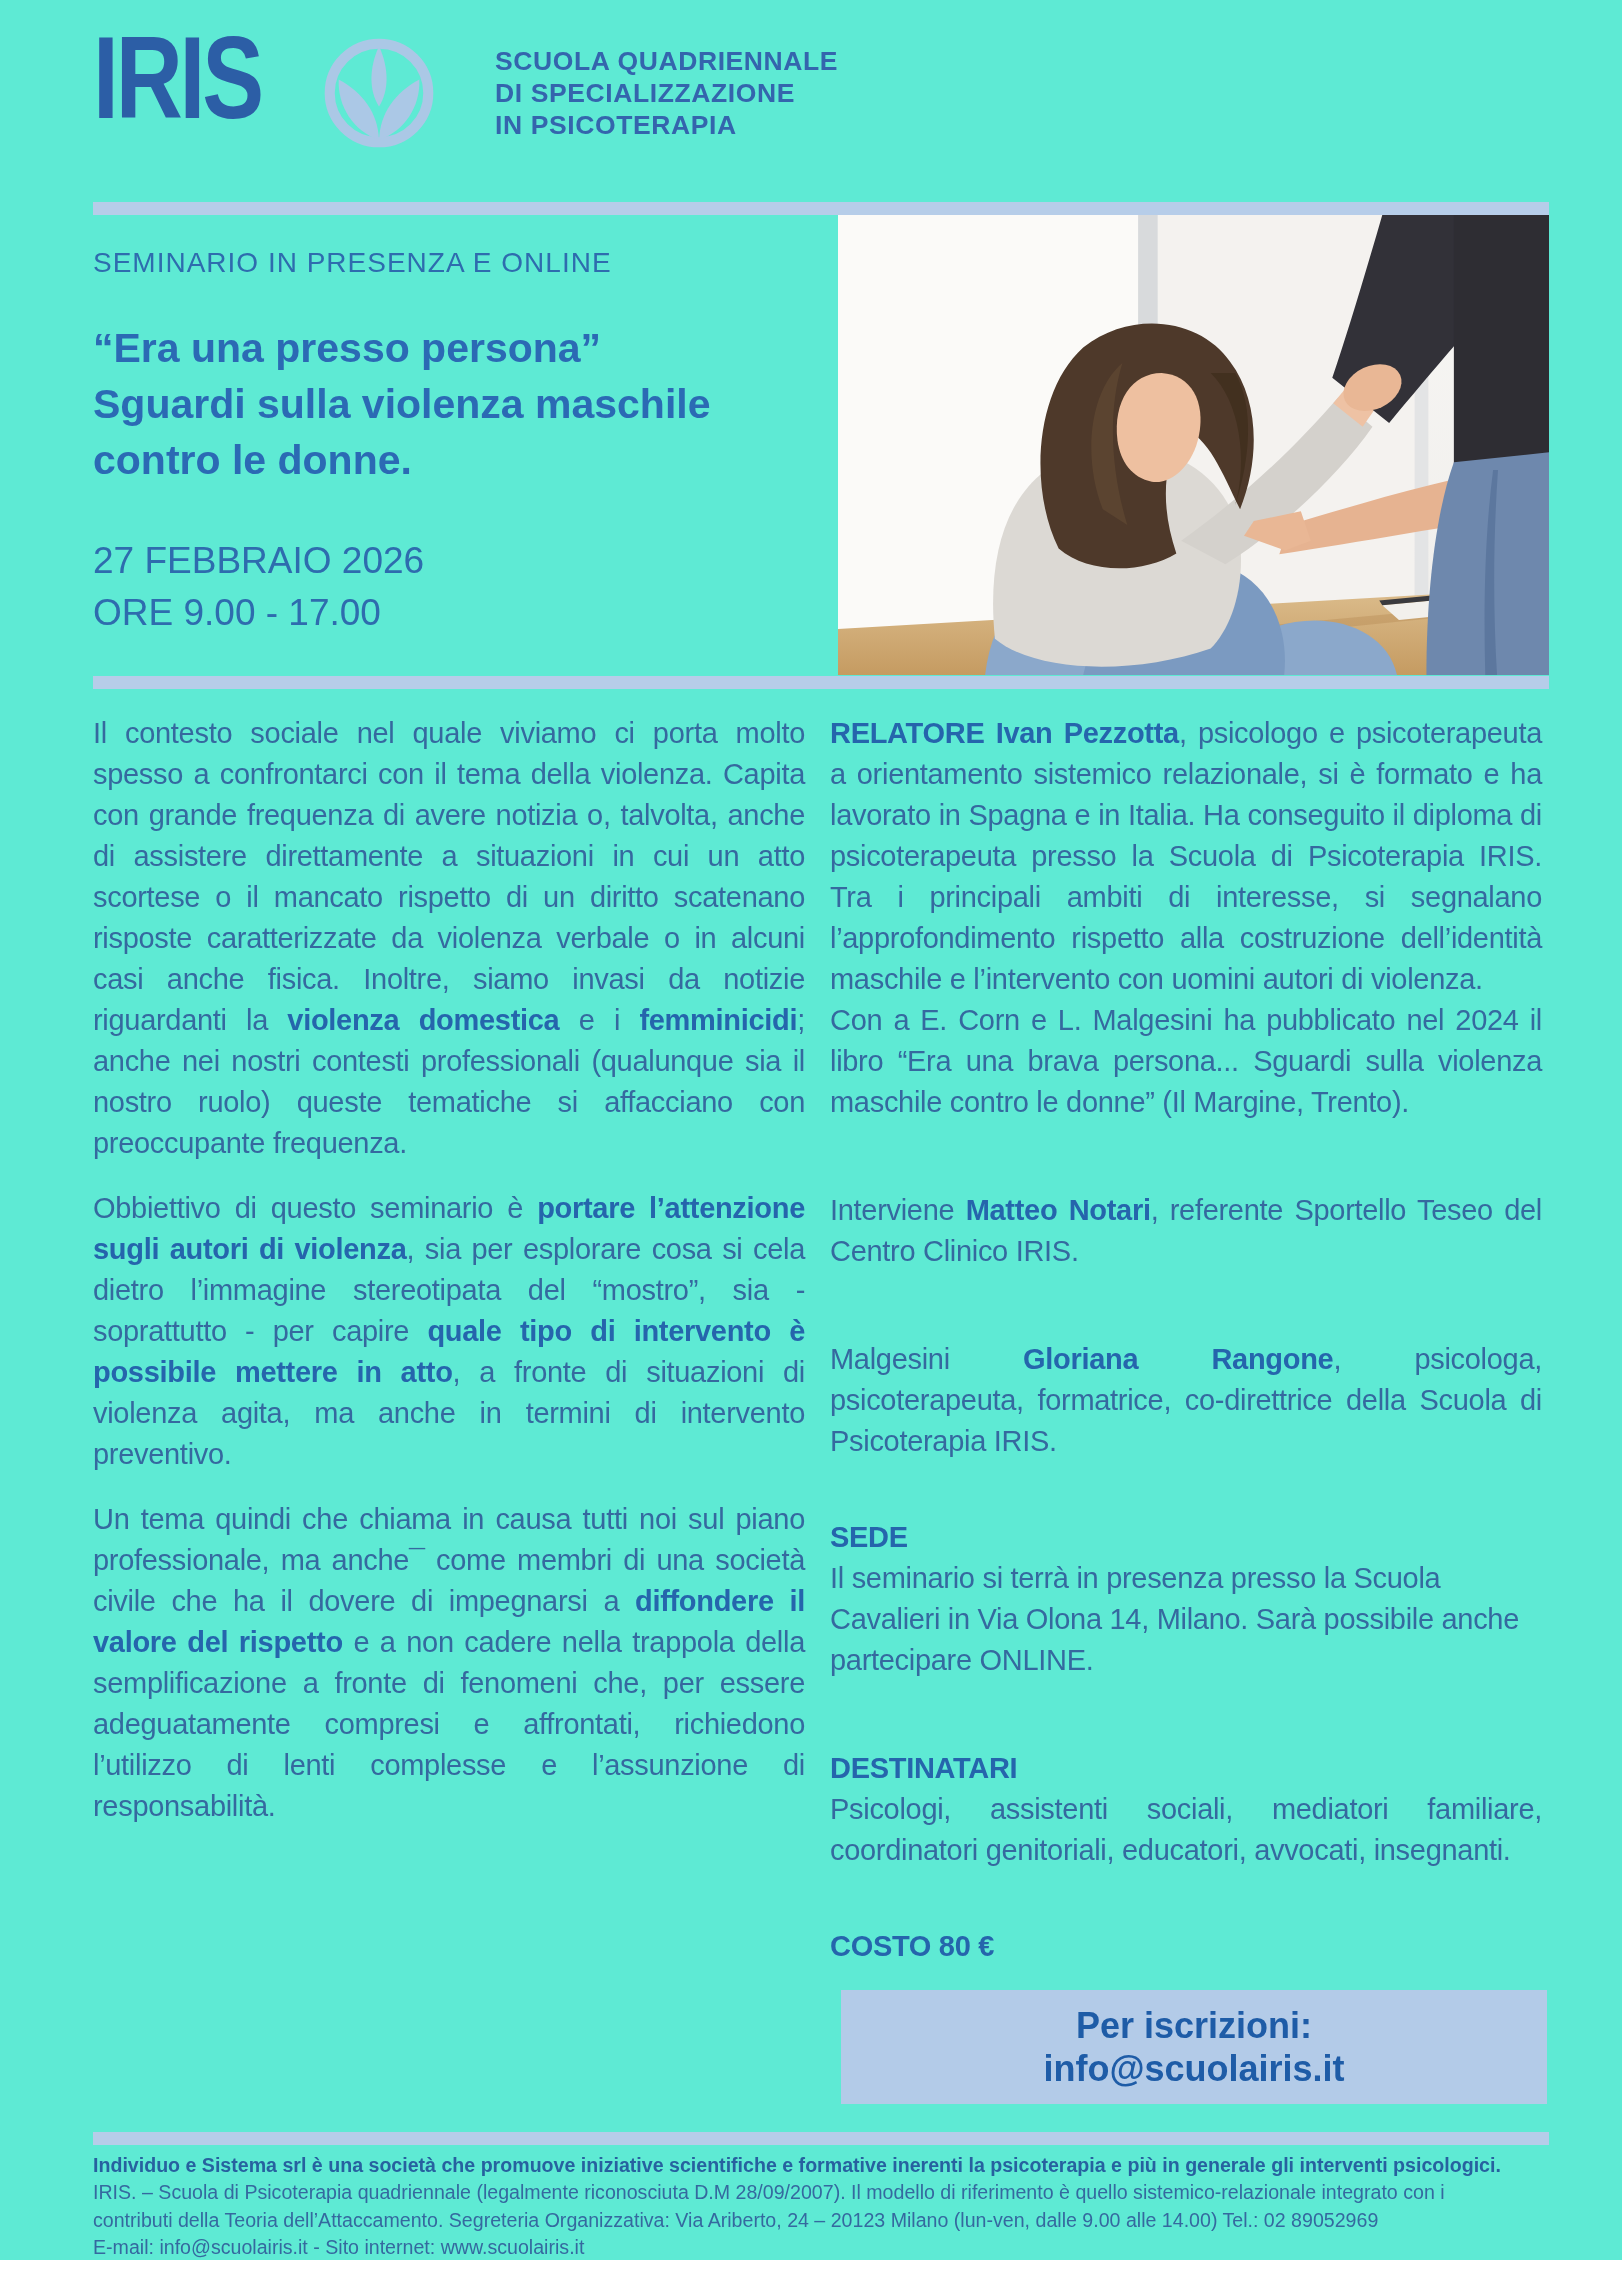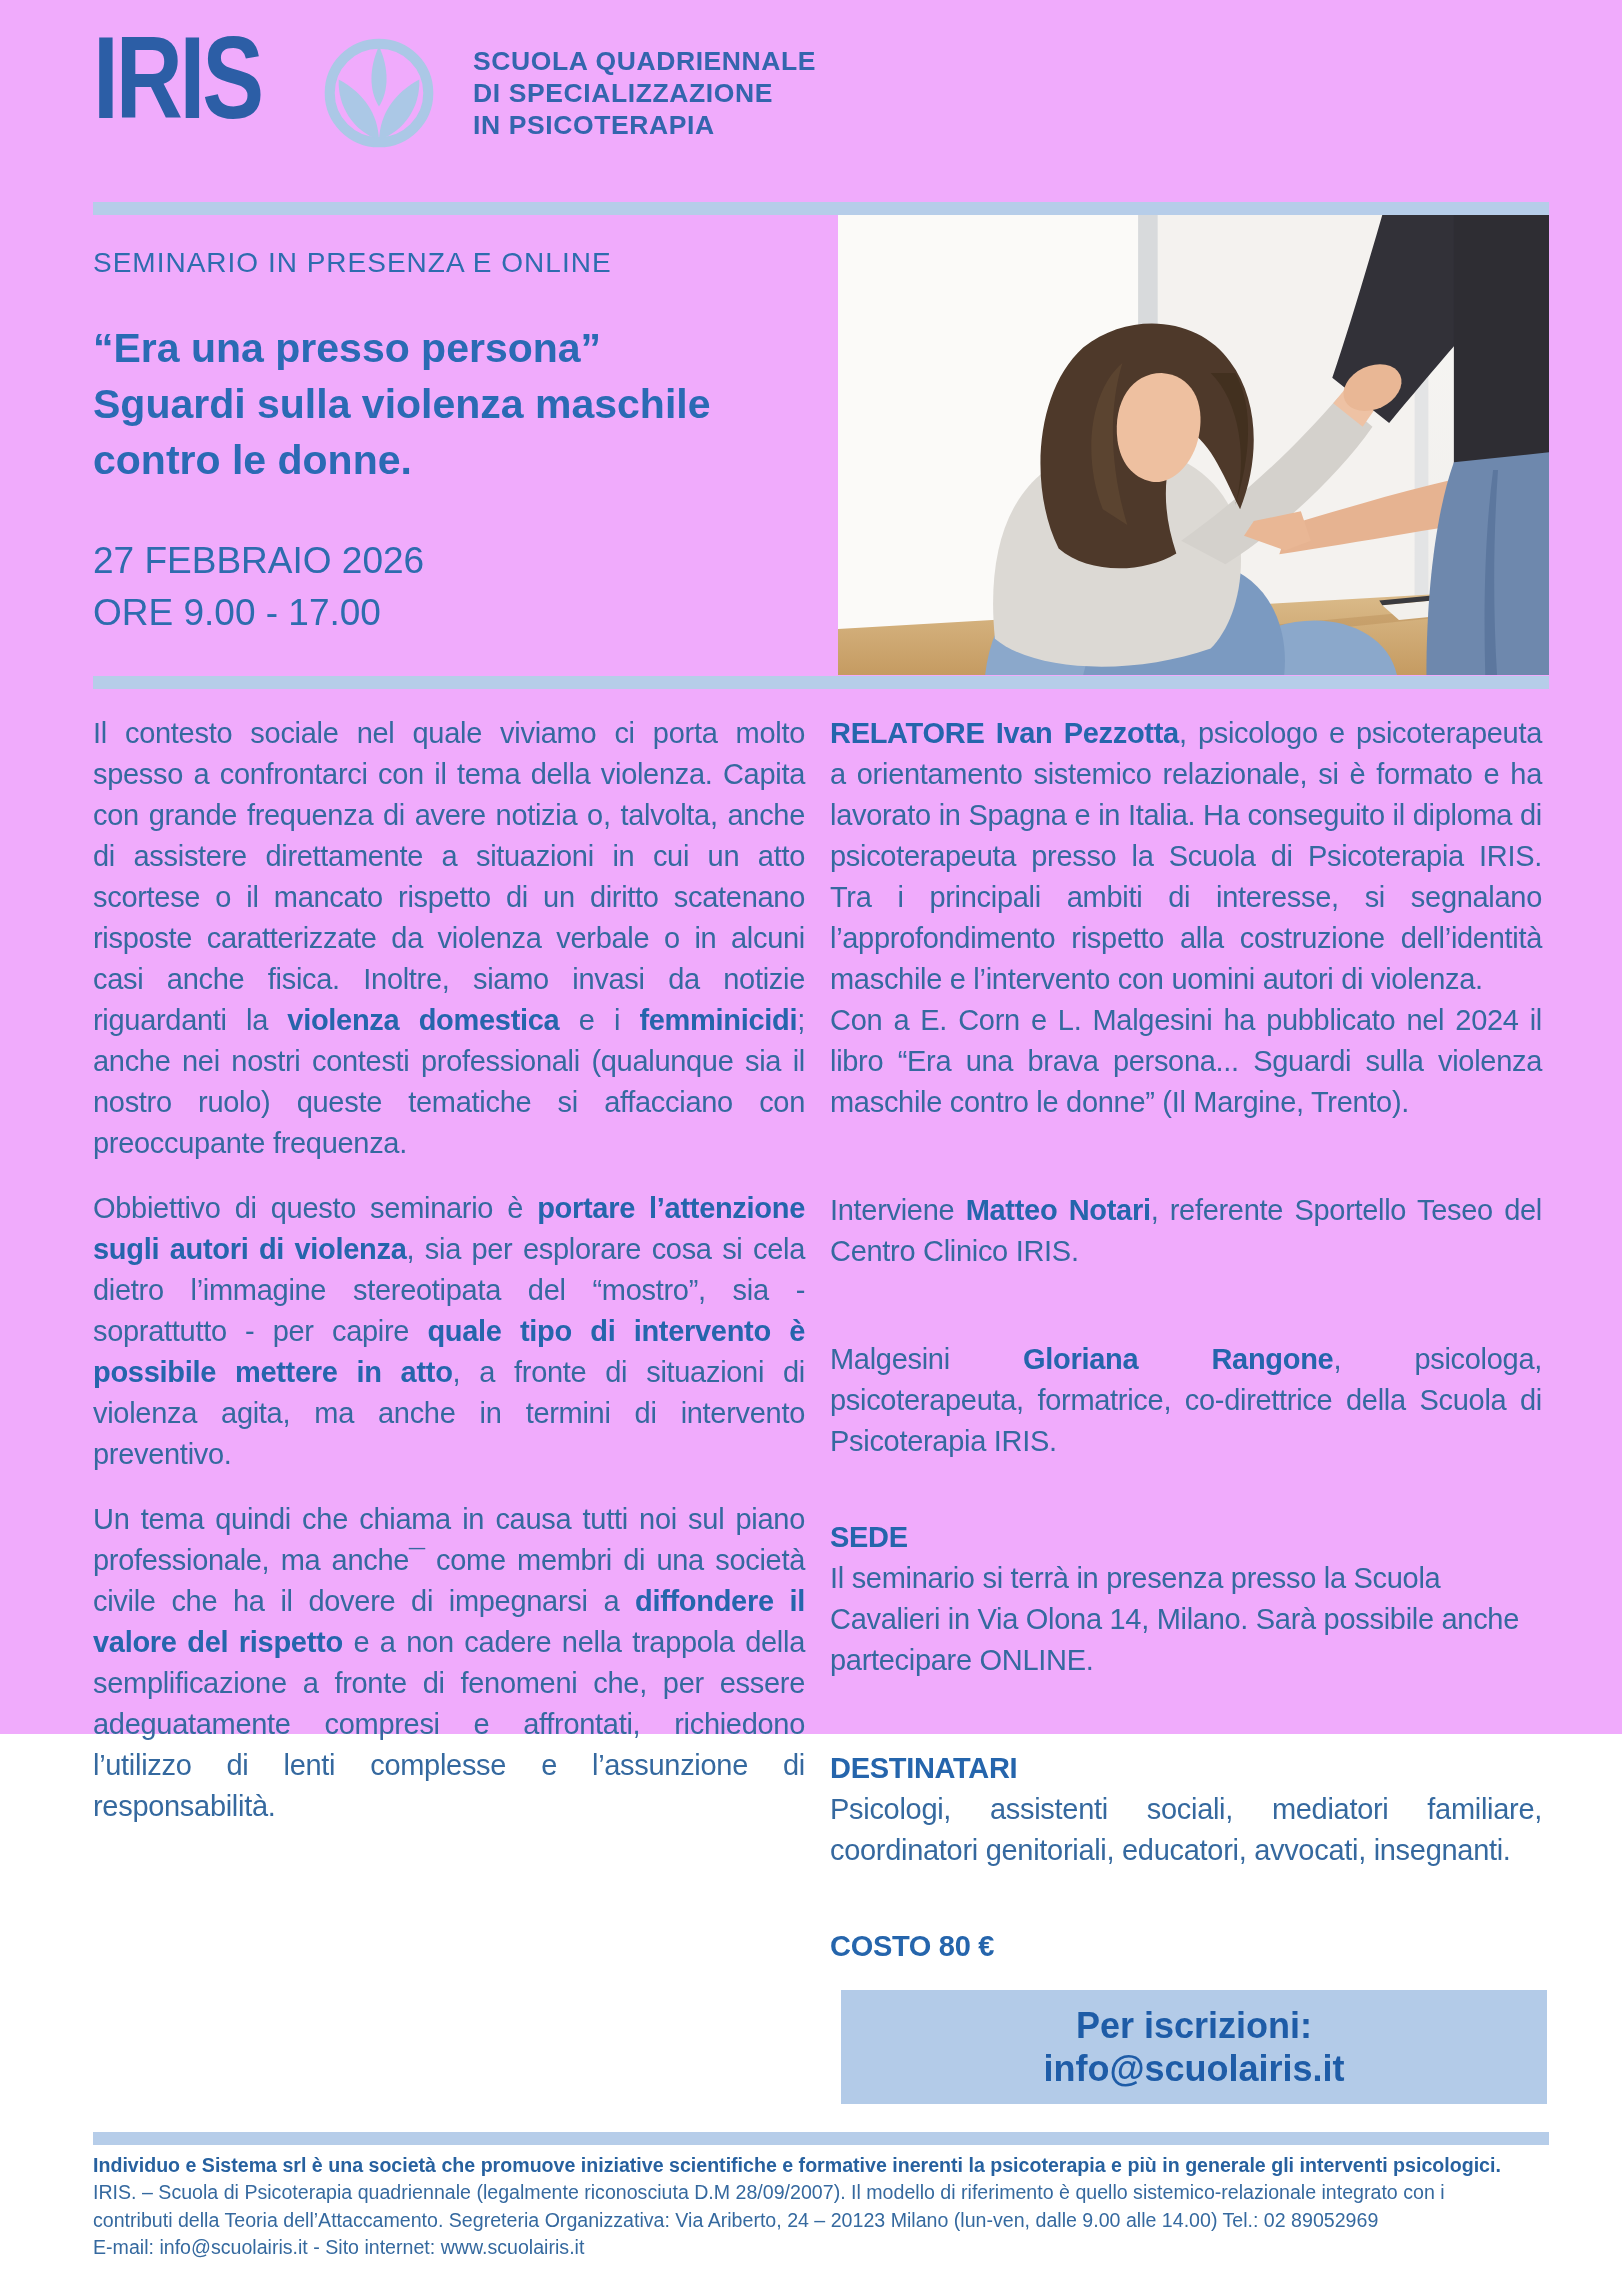--- a/index.html
+++ b/index.html
@@ -8,31 +8,31 @@
     --blue-kicker:#2e6cae;
     --blue-text:#35699f;
     --blue-bold:#2565ac;
     --blue-light:#b6cde9;
     --box-bg:#b3cbe8;
     --box-text:#1e5ca7;
   }
   *{margin:0;padding:0;box-sizing:border-box;}
   html,body{width:1622px;height:2294px;background:#ffffff;overflow:hidden;}
   body{font-family:"Liberation Sans", sans-serif;}
-  .page{position:relative;width:1622px;height:1734px;background:#f0abfc;}
+  .page{position:relative;width:1622px;height:2260px;background:#5eead4;}
 
   
   .logo-row{position:absolute;left:93px;top:29px;height:132px;}
   .wordmark{
     position:absolute;left:0;top:-13.7px;
     font-size:116px;font-weight:700;color:var(--blue-logo);
     letter-spacing:-3.9px;transform:scaleX(0.8);transform-origin:left top;line-height:1.1;
   }
   .emblem{position:absolute;left:230px;top:7.8px;width:112px;height:112px;}
-  .school-name{position:absolute;left:380px;top:15.7px;
+  .school-name{position:absolute;left:402px;top:15.7px;
     font-size:26.5px;font-weight:700;color:#3465ad;line-height:32px;letter-spacing:0.6px;white-space:nowrap;}
 
   
   .bar{position:absolute;left:93px;width:1456px;height:12.7px;background:var(--blue-light);}
   .bar-top{top:202px;}
   .bar-mid{top:676px;}
   .bar-footer{top:2132px;}
 
   
   .hero-text{position:absolute;left:93px;top:247px;width:745px;}

